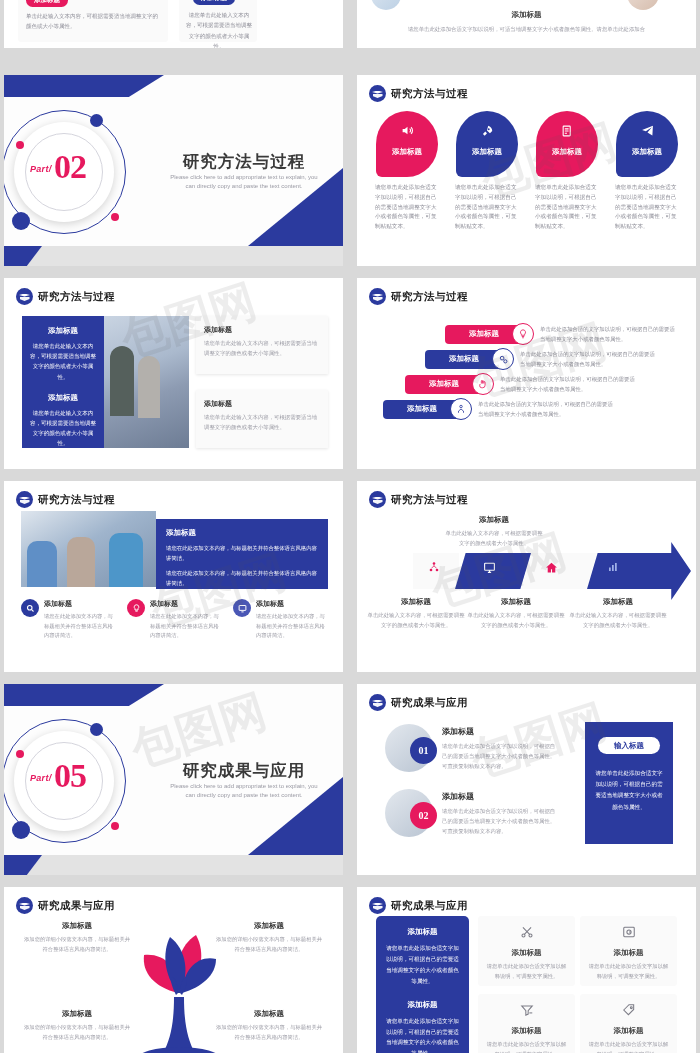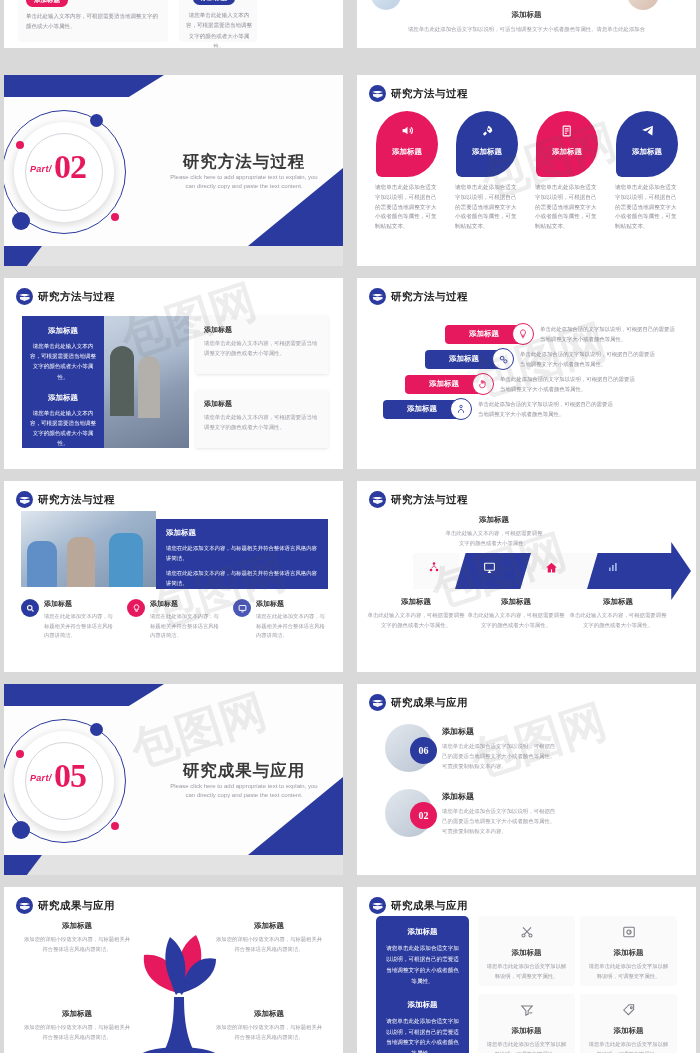--- a/index.html
+++ b/index.html
@@ -600,38 +600,42 @@
   </div>
 
   <div class="slide" style="left:357px; top:684px;">
     <div class="sl-head">
       <div class="logo"></div>
       <div class="sl-title">研究成果与应用</div>
     </div>
 
     <div class="rc-row" style="left:28px; top:40px;">
       <div class="rc-circ">
-        <div class="badge blue">06</div>
+        <div class="badge blue">01</div>
       </div>
       <div class="rc-txt">
         <h5>添加标题</h5>
         <p>请您单击此处添加合适文字加以说明，可根据自己的需要适当地调整文字大小或者颜色等属性。可直接复制粘贴文本内容。</p>
       </div>
     </div>
 
     <div class="rc-row" style="left:28px; top:105px;">
       <div class="rc-circ">
         <div class="badge pink">02</div>
       </div>
       <div class="rc-txt">
         <h5>添加标题</h5>
         <p>请您单击此处添加合适文字加以说明，可根据自己的需要适当地调整文字大小或者颜色等属性。可直接复制粘贴文本内容。</p>
       </div>
     </div>
 
+    <div class="rc-panel">
+      <div class="rc-pill">输入标题</div>
+      <p>请您单击此处添加合适文字加以说明，可根据自己的需要适当地调整文字大小或者颜色等属性。</p>
+    </div>
   </div>
 
   <div class="slide" style="left:4px; top:887px;">
     <div class="sl-head">
       <div class="logo"></div>
       <div class="sl-title">研究成果与应用</div>
     </div>
 
     <div class="tree">
       <svg width="110" height="160" viewBox="0 0 110 160">

